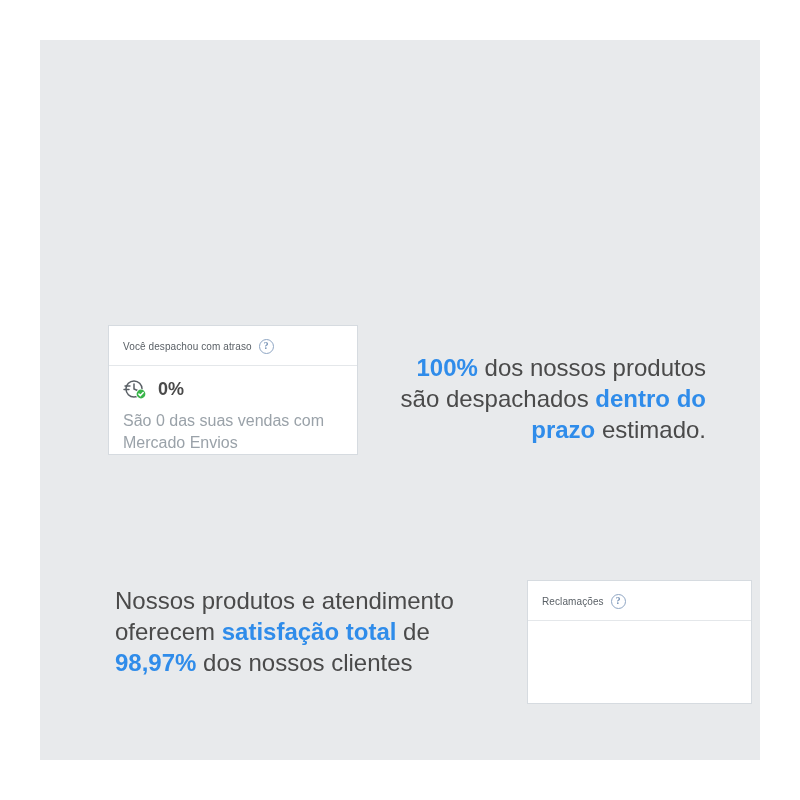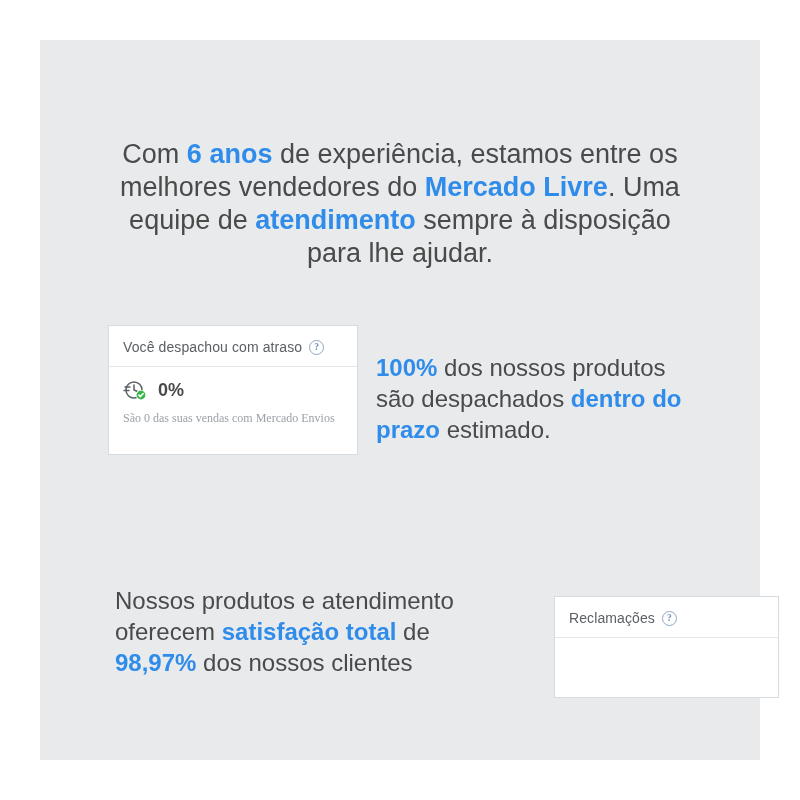--- a/index.html
+++ b/index.html
@@ -58,21 +58,21 @@
     top: 285px;
     width: 250px;
     height: 130px;
   }
   .card-title-row {
     display: flex;
     align-items: center;
     padding: 13px 14px 0 14px;
   }
   .card-title {
-    font-size: 14px;
+    font-size: 10px;
     color: #5a6066;
     letter-spacing: .1px;
   }
   .help-icon {
     display: inline-block;
     margin-left: 7px;
     width: 13px;
     height: 13px;
     border: 1px solid #8fa6c4;
     border-radius: 50%;
@@ -94,66 +94,61 @@
     padding: 12px 14px 0 14px;
   }
   .metric-value {
     font-size: 18px;
     font-weight: bold;
     color: #4a4a4a;
     margin-left: 9px;
   }
   .card-note {
     padding: 10px 14px 0 14px;
-    font-size: 12px;
-    line-height: 14px;
+    font-size: 16px;
+    line-height: 22px;
     color: #9aa2a9;
-    font-family: Liberation Serif, serif;
   }
   .icon-svg { display: block; }
 
   .row-text {
     position: absolute;
     color: #4a4a4a;
     font-size: 24px;
     line-height: 31px;
   }
   .row-text .hl { color: #2f8cea; font-weight: bold; }
 
   .text-shipping {
     left: 336px;
     top: 312px;
     width: 330px;
-    text-align: left;
+    text-align: right;
   }
 
   
   .text-satisfaction {
     left: 75px;
     top: 545px;
     width: 400px;
     text-align: left;
   }
   .card-claims {
-    left: 514px;
+    left: 487px;
     top: 540px;
     width: 225px;
-    height: 102px;
-    margin-top: 16px;
+    height: 124px;
   }
 </style>
 </head>
 <body>
 
 <div class="canvas">
   <div class="panel">
 
-    <div class="headline">
-      <span>Com </span><span class="hl">6 anos</span><span> de experiência, estamos entre os melhores vendedores do </span><span class="hl">Mercado Livre</span><span>. Uma equipe de </span><span class="hl">atendimento</span><span> sempre à disposição para lhe ajudar.</span>
-    </div>
 
     <div class="card card-late">
       <div class="card-title-row">
         <span class="card-title">Você despachou com atraso</span>
         <span class="help-icon">?</span>
       </div>
       <div class="card-sep"></div>
       <div class="metric-row">
         <span>
           <svg class="icon-svg" width="26" height="22" viewBox="0 0 26 22" xmlns="http://www.w3.org/2000/svg">

